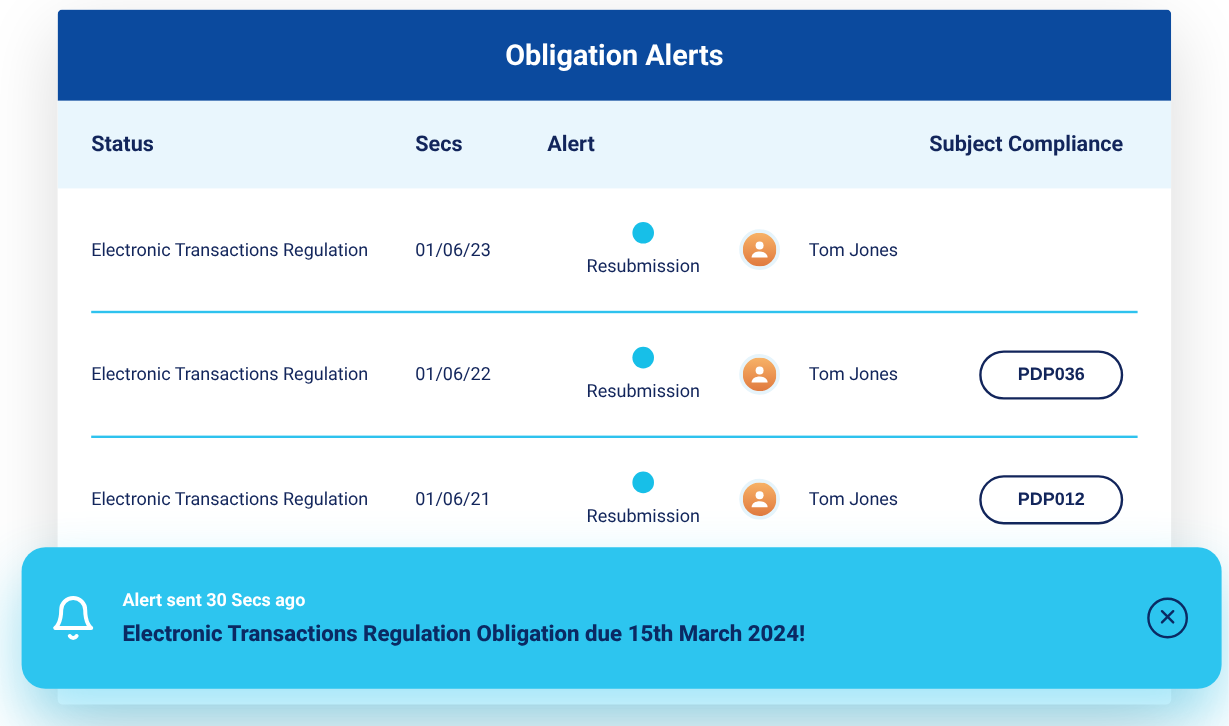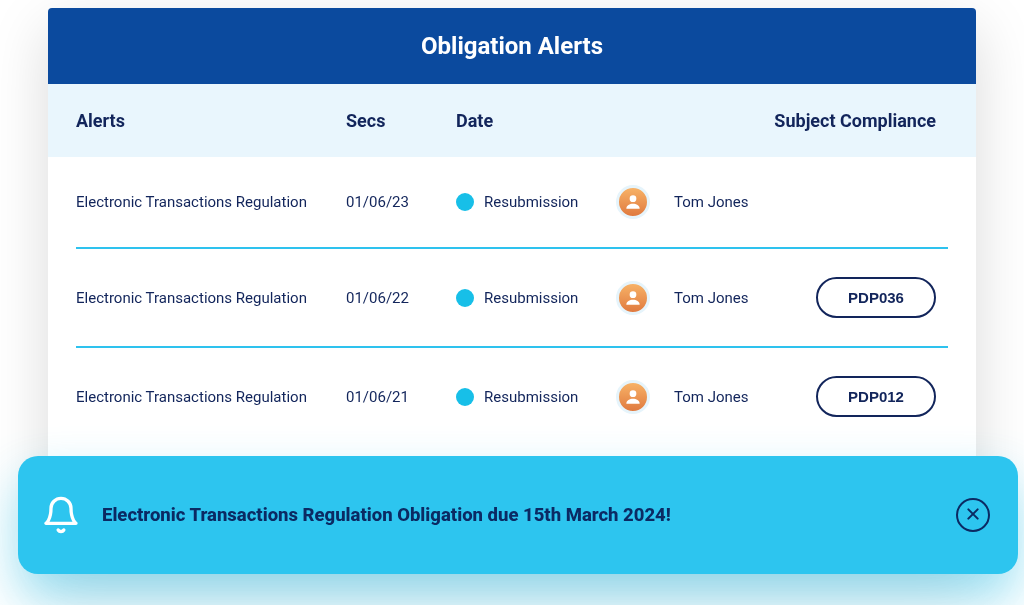--- a/index.html
+++ b/index.html
@@ -45,21 +45,21 @@
   .rows { padding: 0 28px 120px 28px; }
   .row {
     display: flex;
     align-items: center;
     padding: 28px 0;
     border-bottom: 2px solid #2ec2ee;
     color: #12255b;
     font-size: 15px;
   }
   .row:last-child { border-bottom: none; }
-  .status-cell { display: flex; align-items: center; gap: 10px; }
+  .status-cell { display: flex; align-items: center; gap: 10px; flex-direction: column; }
   .status-dot {
     width: 18px; height: 18px; border-radius: 50%;
     background: #17bfe8;
   }
   .owner-cell { display: flex; align-items: center; gap: 24px; }
   .avatar {
     width: 34px; height: 34px; border-radius: 50%;
     background: linear-gradient(180deg,#f7b267 0%, #e07a3f 100%);
     border: 3px solid #e6f4fb;
     display: flex; align-items: center; justify-content: center;
@@ -127,23 +127,23 @@
   }
   .banner .close svg { width: 16px; height: 16px; }
 </style>
 </head>
 <body>
 
 <div class="card">
   <div class="card-header">Obligation Alerts</div>
 
   <div class="col-headers">
-    <div class="col-subject">Alerts</div>
+    <div class="col-subject">Status</div>
     <div class="col-date">Secs</div>
-    <div class="col-owner">Date</div>
+    <div class="col-owner">Alert</div>
     <div class="col-linked">Subject Compliance</div>
   </div>
 
   <div class="rows">
     <div class="row">
       <div class="col-subject">Electronic Transactions Regulation</div>
       <div class="col-date">01/06/23</div>
       <div class="col-status status-cell">
         <span class="status-dot"></span>
         <span>Resubmission</span>
@@ -225,20 +225,21 @@
 </div>
 
 <div class="banner">
   <span class="bell">
     <svg viewBox="0 0 24 24" fill="none" stroke="currentColor" stroke-width="2" stroke-linecap="round" stroke-linejoin="round">
       <path d="M18 8a6 6 0 0 0-12 0c0 7-3 9-3 9h18s-3-2-3-9"></path>
       <path d="M13.7 21a2 2 0 0 1-3.4 0"></path>
     </svg>
   </span>
   <div class="texts">
+    <div class="sent">Alert sent 30 Secs ago</div>
     <div class="msg">Electronic Transactions Regulation Obligation due 15th March 2024!</div>
   </div>
   <button class="close">
     <span>
       <svg viewBox="0 0 24 24" fill="none" stroke="currentColor" stroke-width="3" stroke-linecap="round">
         <line x1="5" y1="5" x2="19" y2="19"></line>
           <line x1="19" y1="5" x2="5" y2="19"></line>
       </svg>
     </span>
   </button>

